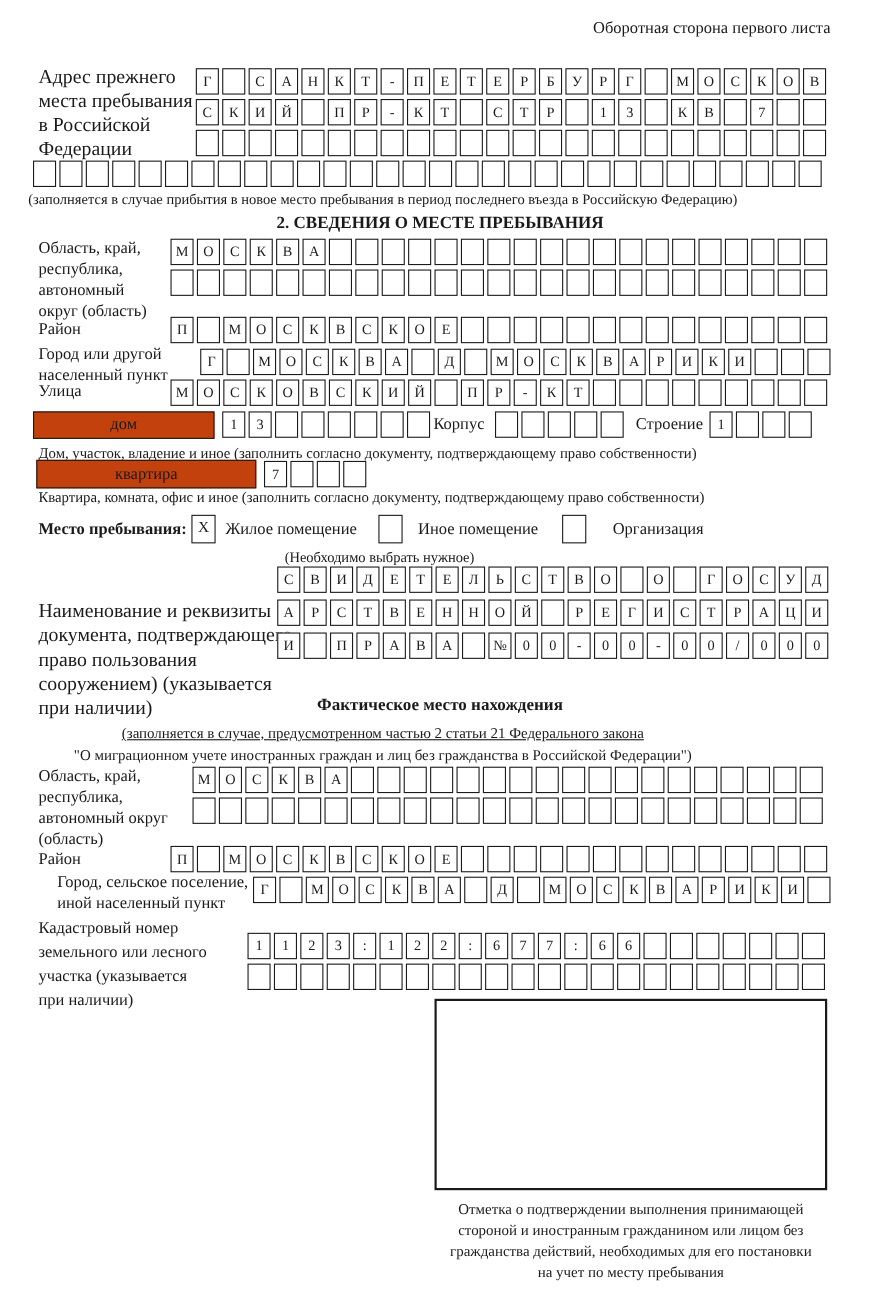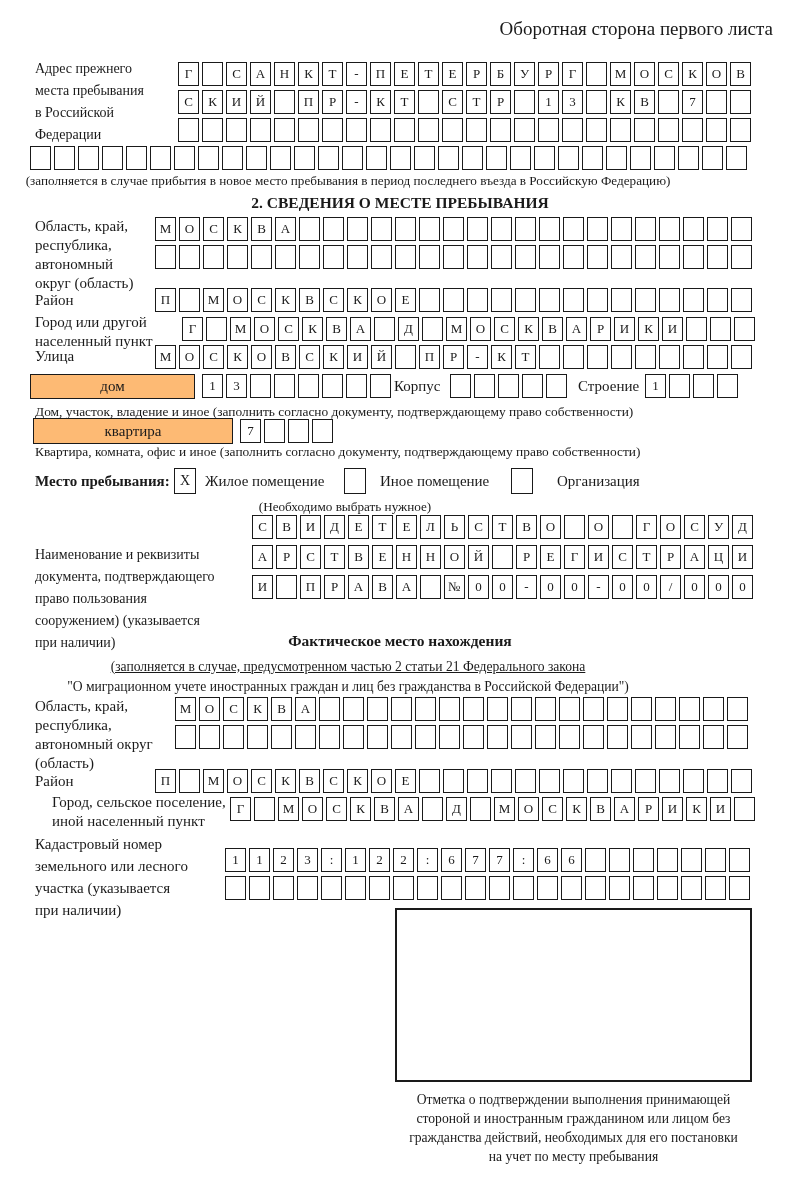--- a/index.html
+++ b/index.html
@@ -1,38 +1,38 @@
 <!DOCTYPE html>
 <html><head>
 <meta charset="utf-8">
 <style>
   html,body{margin:0;padding:0;background:#fff;}
   .page{position:relative;width:800px;height:1180px;background:#ffffff;
         font-family:"Liberation Serif","DejaVu Serif",serif;color:#1a1a1a;overflow:hidden;}
   .abs{position:absolute;}
   .lbl{position:absolute;font-size:15px;line-height:19px;}
-  .lbl2{position:absolute;font-size:14px;line-height:22px;}
+  .lbl2{position:absolute;font-size:18px;line-height:22px;}
   .note{position:absolute;font-size:13.2px;line-height:17px;}
   .center{text-align:center;width:696px;left:0;}
   .title{position:absolute;font-weight:bold;font-size:15.5px;text-align:center;width:800px;left:0;}
   .row{position:absolute;display:flex;}
   .cell{flex:none;width:21px;height:24px;margin-right:3px;border:1.6px solid #1a1a1a;
         box-sizing:border-box;font-size:13px;line-height:21px;text-align:center;background:#fff;}
   .wbox{position:absolute;border:1.7px solid #1a1a1a;box-sizing:border-box;display:flex;
-        align-items:center;justify-content:center;font-size:15px;background:#fdba74;}
+        align-items:center;justify-content:center;font-size:15px;background:#c2410c;}
   .cb{position:absolute;width:22px;height:26px;border:1.7px solid #1a1a1a;box-sizing:border-box;
       text-align:center;font-size:14px;line-height:23px;background:#fff;}
   .stamp{position:absolute;border:2px solid #1a1a1a;background:#fff;box-sizing:border-box;}
 </style>
 </head>
 <body>
 
 <div class="page">
 
-  <div class="abs" style="right:27px;top:18px;font-size:19px;font-family:Liberation Serif, serif;">Оборотная сторона первого листа</div>
+  <div class="abs" style="right:45px;top:18px;font-size:15px;font-family:Liberation Serif, serif;">Оборотная сторона первого листа</div>
 
   <div class="lbl2" style="left:35px;top:58px;">
     <div>Адрес прежнего</div>
     <div>места пребывания</div>
     <div>в Российской</div>
     <div>Федерации</div>
   </div>
   <div class="row" style="left:178px;top:62px;">
       <div class="cell">Г</div>
       <div class="cell"></div>

